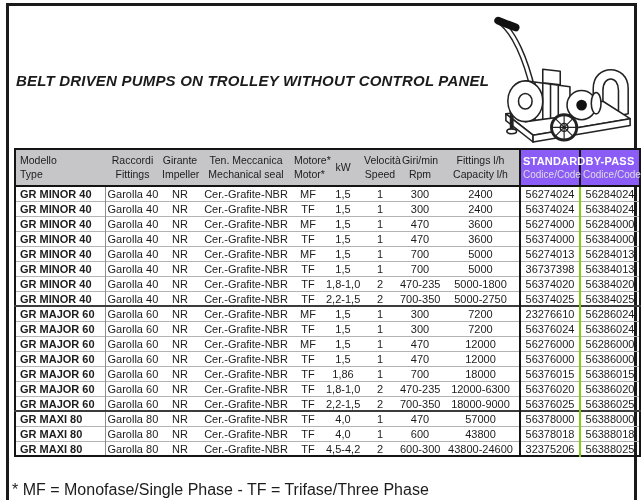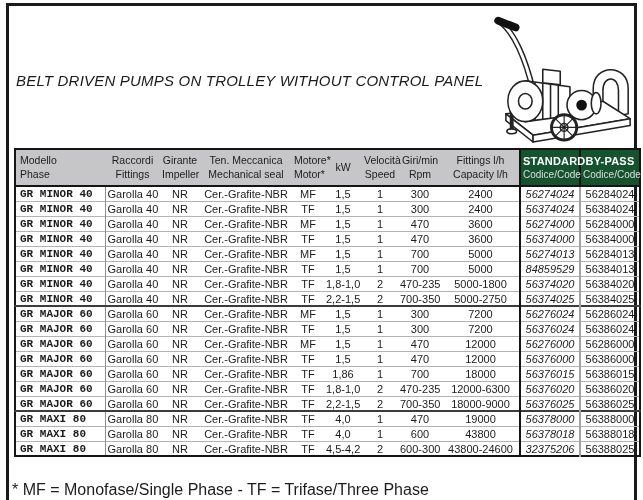--- a/index.html
+++ b/index.html
@@ -14,21 +14,21 @@
     position: absolute;
     left: 6px; top: 3px;
     width: 631px; height: 540px;
     border: 3px solid #1a1a1a;
     pointer-events: none;
   }
   .page-title {
     position: absolute;
     left: 16px; top: 72px;
     font-size: 15px;
-    font-weight: normal;
+    font-weight: bold;
     font-style: italic;
     color: #1b1b1b;
     letter-spacing: 0.2px;
     white-space: nowrap;
   }
   .illustration {
     position: absolute;
     top: 7px; right: 9px;
     width: 165px; height: 138px;
   }
@@ -59,47 +59,45 @@
     font-size: 10.5px;
     line-height: 1.3;
     padding: 4px 2px;
     text-align: center;
     vertical-align: middle;
     border-bottom: 2px solid #141414;
   }
   .pump-table th .h1, .pump-table th .h2 { display: block; }
   .pump-table th.first { text-align: left; padding-left: 4px; }
   .pump-table th.dark {
-    background: #14532d;
+    background: #8b5cf6;
     border-left: 2px solid #141414;
   }
   .pump-table th.dark .h1 {
     color: #ffffff; font-weight: bold; font-size: 11px; letter-spacing: 0.2px;
   }
   .pump-table th.dark .h2 { color: #dedede; font-size: 10px; }
   .pump-table td {
     height: 15px;
     padding: 0 2px;
     text-align: center;
     border-top: 1px solid #b3b3b3;
     white-space: nowrap;
     overflow: hidden;
   }
   .pump-table tbody tr:first-child td { border-top: none; }
   .pump-table td.c-model {
     font-weight: bold;
     text-align: left;
     padding-left: 4px;
     border-right: 1px solid #8e8e8e;
-    font-family: Liberation Mono, monospace;
   }
   .pump-table td.c-std {
     border-left: 2px solid #141414;
-    border-right: 2px solid #a3a3a3;
-    font-style: italic;
+    border-right: 2px solid #84cc16;
   }
   .pump-table tr.group-start td { border-top: 2px solid #3c3c3c; }
   .footnote {
     position: absolute;
     left: 12px; top: 481px;
     font-size: 16px;
     color: #1c1c1c;
   }
 </style>
 </head>
@@ -151,21 +149,21 @@
       <col class="c6">
       <col class="c7">
       <col class="c8">
       <col class="c9">
       <col class="c10">
   </colgroup>
   <thead>
     <tr>
       <th class="first">
           <span class="h1">Modello</span>
-          <span class="h2">Phase</span>
+          <span class="h2">Type</span>
         </th>
       <th>
           <span class="h1">Raccordi</span>
           <span class="h2">Fittings</span>
         </th>
       <th>
           <span class="h1">Girante</span>
           <span class="h2">Impeller</span>
         </th>
       <th>
@@ -270,21 +268,21 @@
       <tr>
         <td class="c-model">GR MINOR 40</td>
         <td>Garolla 40</td>
         <td>NR</td>
         <td>Cer.-Grafite-NBR</td>
         <td>TF</td>
         <td>1,5</td>
         <td>1</td>
         <td>700</td>
         <td>5000</td>
-        <td class="c-std">84859529</td>
+        <td class="c-std">36737398</td>
         <td>56384013</td>
       </tr>
       <tr>
         <td class="c-model">GR MINOR 40</td>
         <td>Garolla 40</td>
         <td>NR</td>
         <td>Cer.-Grafite-NBR</td>
         <td>TF</td>
         <td>1,8-1,0</td>
         <td>2</td>
@@ -309,21 +307,21 @@
       <tr class="group-start">
         <td class="c-model">GR MAJOR 60</td>
         <td>Garolla 60</td>
         <td>NR</td>
         <td>Cer.-Grafite-NBR</td>
         <td>MF</td>
         <td>1,5</td>
         <td>1</td>
         <td>300</td>
         <td>7200</td>
-        <td class="c-std">56276024</td>
+        <td class="c-std">23276610</td>
         <td>56286024</td>
       </tr>
       <tr>
         <td class="c-model">GR MAJOR 60</td>
         <td>Garolla 60</td>
         <td>NR</td>
         <td>Cer.-Grafite-NBR</td>
         <td>TF</td>
         <td>1,5</td>
         <td>1</td>
@@ -399,21 +397,21 @@
       </tr>
       <tr class="group-start">
         <td class="c-model">GR MAXI 80</td>
         <td>Garolla 80</td>
         <td>NR</td>
         <td>Cer.-Grafite-NBR</td>
         <td>TF</td>
         <td>4,0</td>
         <td>1</td>
         <td>470</td>
-        <td>19000</td>
+        <td>57000</td>
         <td class="c-std">56378000</td>
         <td>56388000</td>
       </tr>
       <tr>
         <td class="c-model">GR MAXI 80</td>
         <td>Garolla 80</td>
         <td>NR</td>
         <td>Cer.-Grafite-NBR</td>
         <td>TF</td>
         <td>4,0</td>

